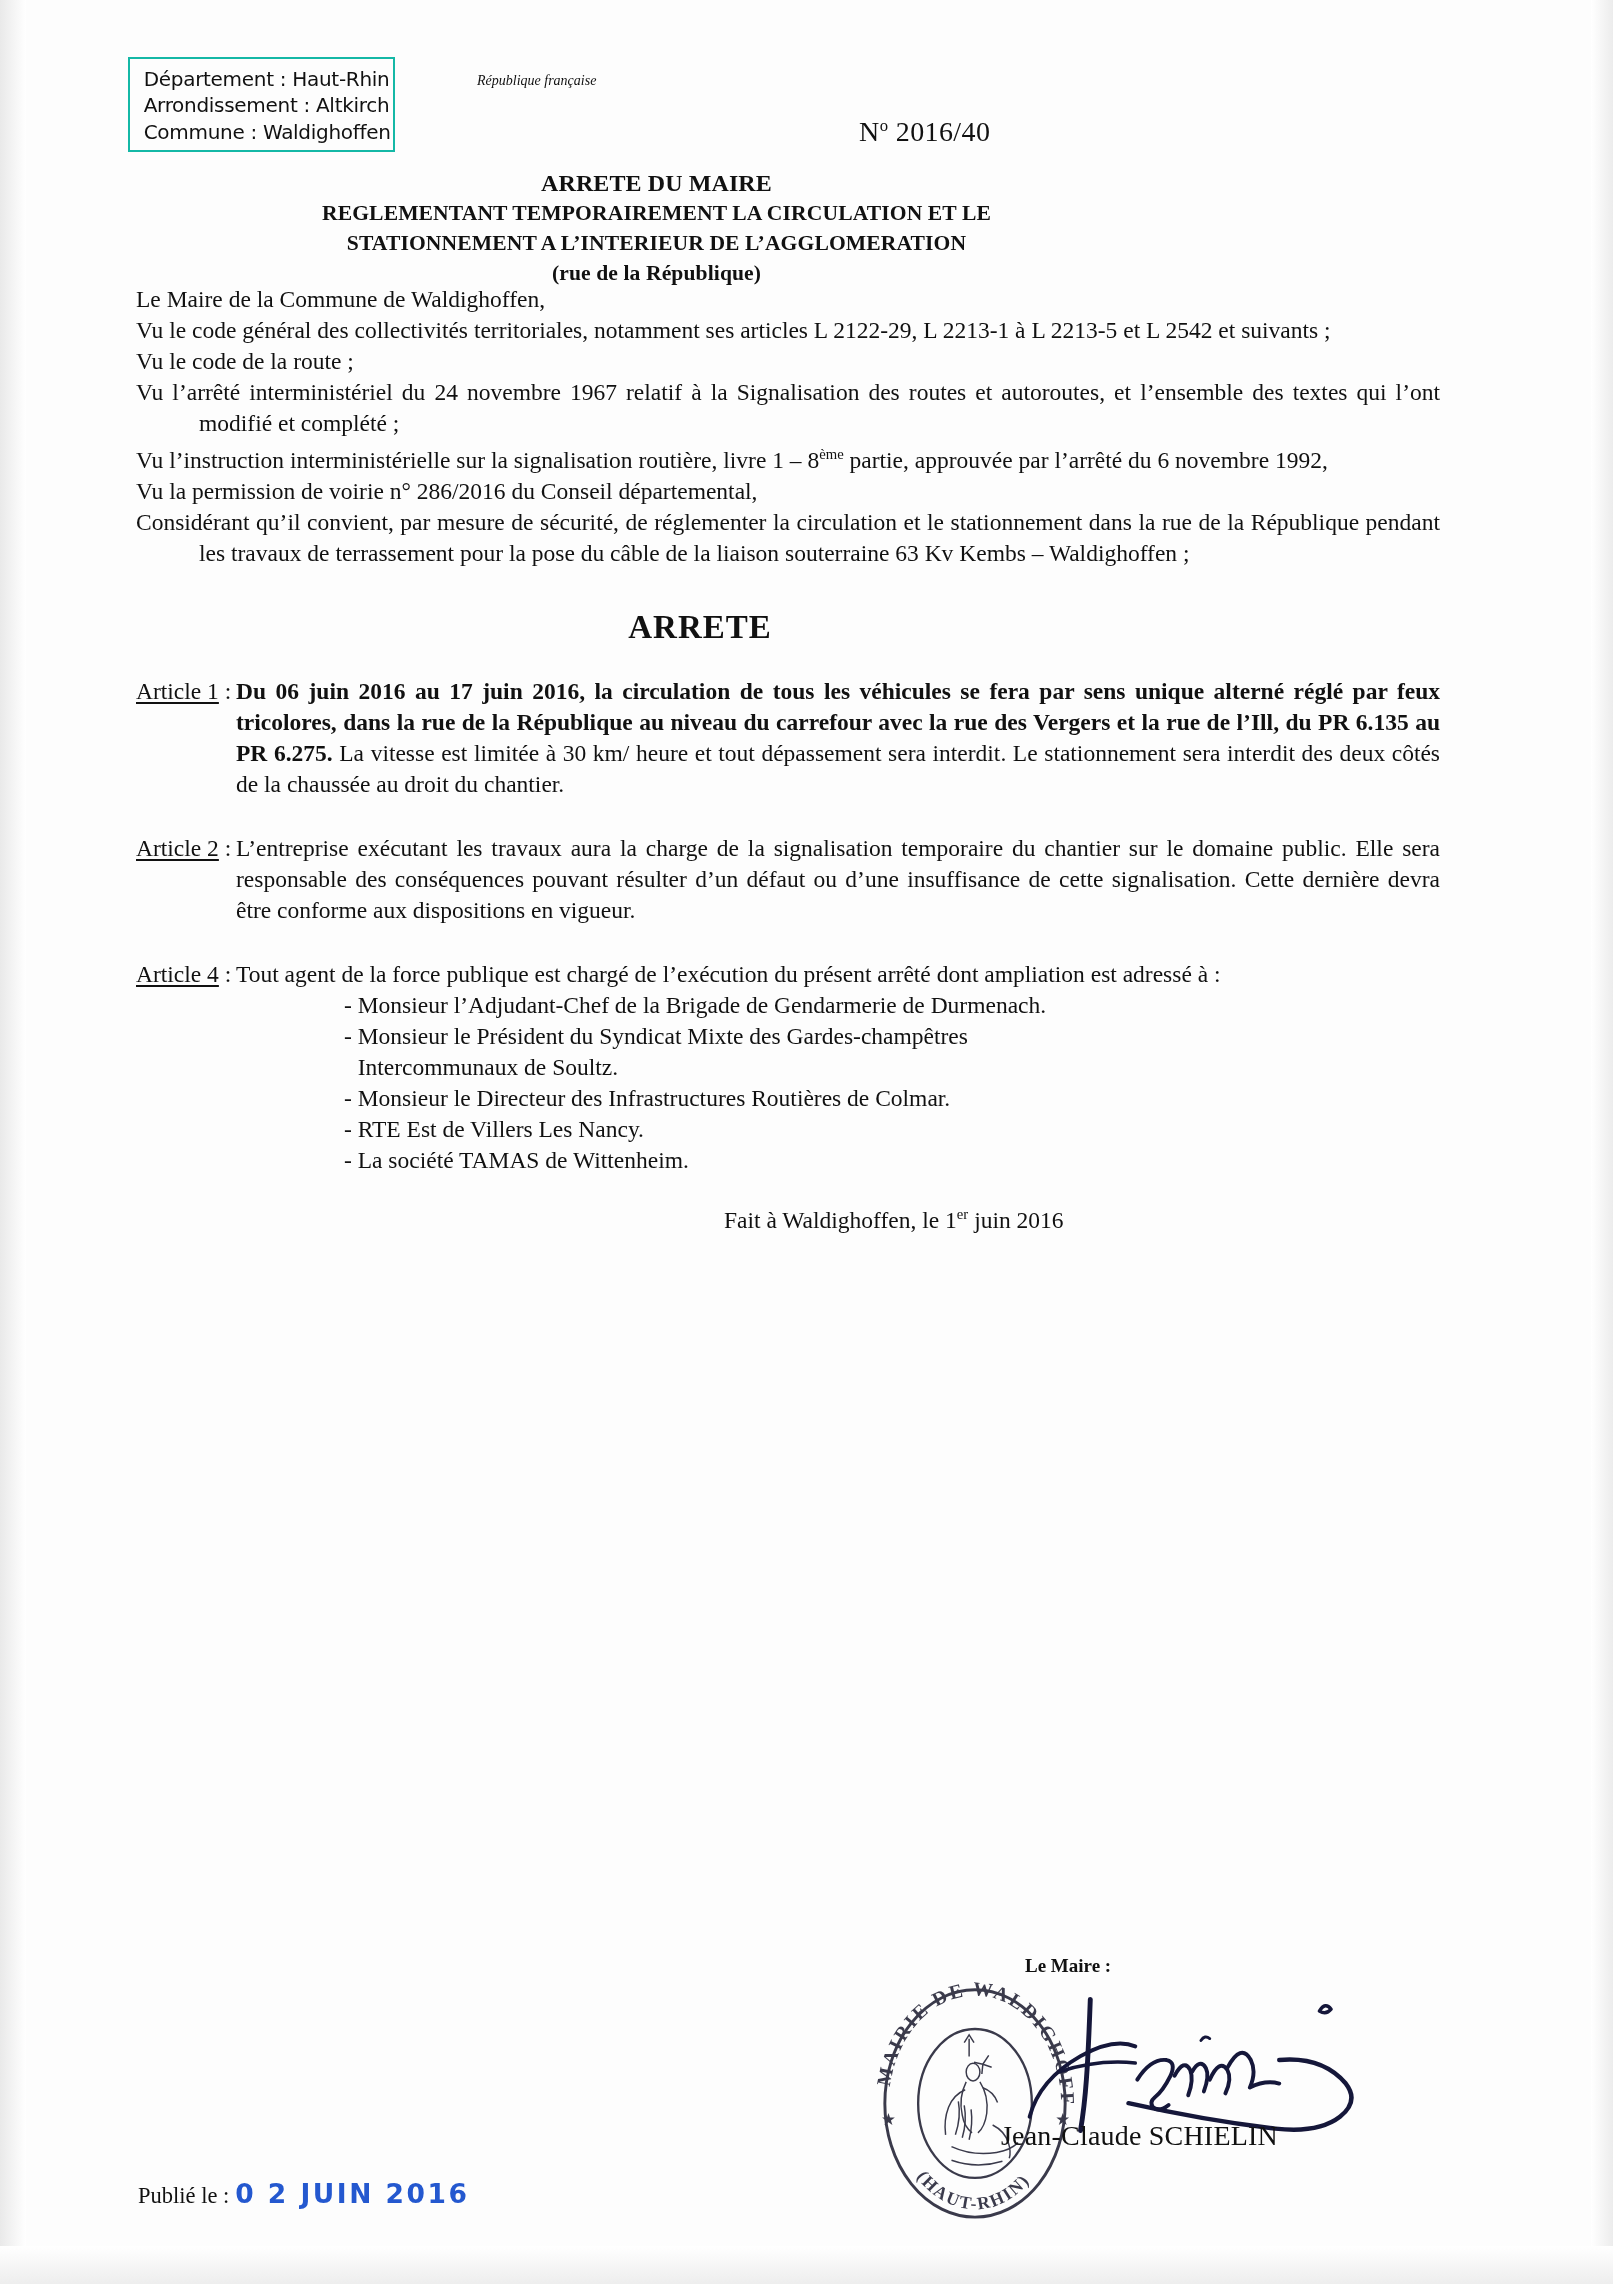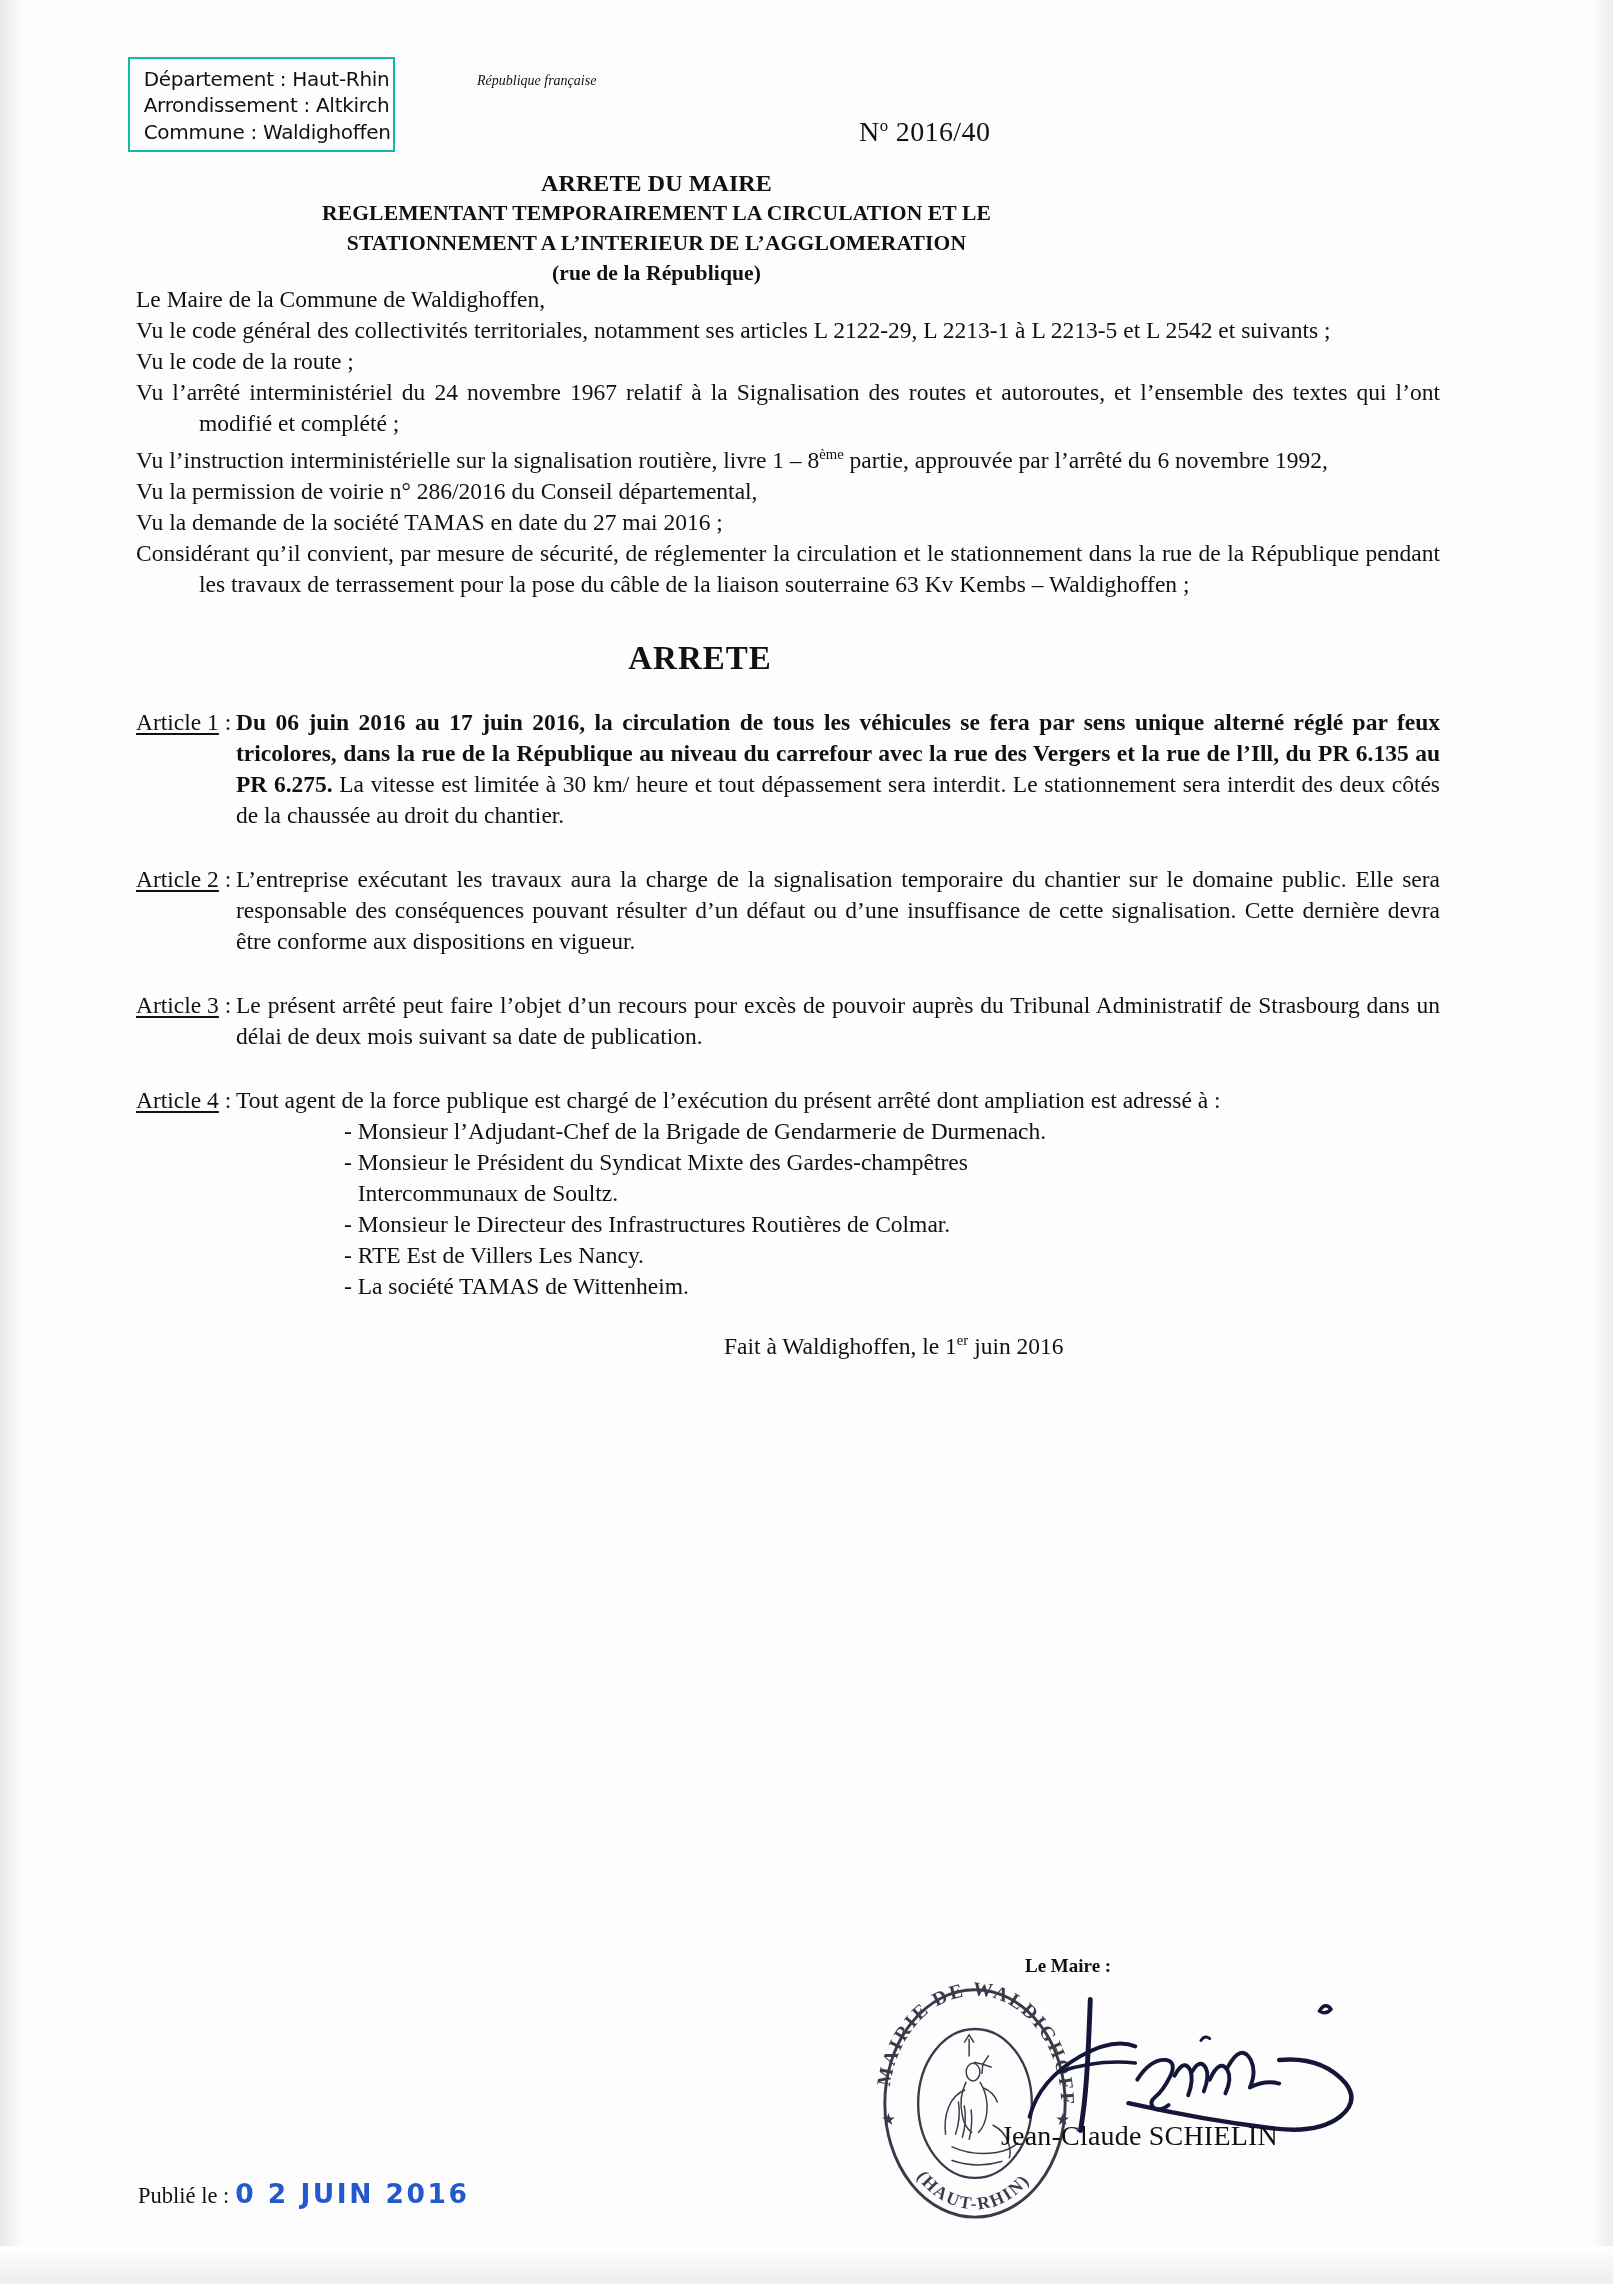--- a/index.html
+++ b/index.html
@@ -237,36 +237,32 @@
   </div>
 
   <div class="body">
 
     <p class="clause nojust">Le Maire de la Commune de Waldighoffen,</p>
     <p class="clause">Vu le code général des collectivités territoriales, notamment ses articles L 2122-29, L 2213-1 à L 2213-5 et L 2542 et suivants ;</p>
     <p class="clause nojust">Vu le code de la route ;</p>
     <p class="clause">Vu l’arrêté interministériel du 24 novembre 1967 relatif à la Signalisation des routes et autoroutes, et l’ensemble des textes qui l’ont modifié et complété ;</p>
     <p class="clause"><span>Vu l’instruction interministérielle sur la signalisation routière, livre 1 – 8</span><sup class="sup-ord">ème</sup><span> partie, approuvée par l’arrêté du 6 novembre 1992,</span></p>
     <p class="clause nojust">Vu la permission de voirie n° 286/2016 du Conseil départemental,</p>
-    <p class="clause nojust">Vu la demande de la société TAMAS en date du 27 mai 2016 ;</p>
     <p class="clause">Considérant qu’il convient, par mesure de sécurité, de réglementer la circulation et le stationnement dans la rue de la République pendant les travaux de terrassement pour la pose du câble de la liaison souterraine 63 Kv Kembs – Waldighoffen ;</p>
 
     <p class="arrete-word">ARRETE</p>
 
     <div class="article a1">
       <span class="art-label"><span class="lbl">Article 1</span><span> : </span></span><b>Du 06 juin 2016  au 17 juin 2016, la circulation de tous les véhicules se fera par sens unique alterné réglé par feux tricolores, dans la rue de la République au niveau du carrefour avec la rue des Vergers et la rue de l’Ill, du PR 6.135 au PR 6.275.</b><span> La vitesse est limitée à 30 km/ heure et tout dépassement sera interdit. Le stationnement sera interdit des deux côtés de la chaussée au droit du chantier.</span>
     </div>
 
     <div class="article">
       <span class="art-label"><span class="lbl">Article 2</span><span> : </span></span><span>L’entreprise exécutant les travaux aura la charge de la signalisation temporaire du chantier sur le domaine public. Elle sera responsable des conséquences pouvant résulter d’un défaut ou d’une insuffisance de cette signalisation. Cette dernière devra être conforme aux dispositions en vigueur.</span>
     </div>
 
-    <div class="article">
-      <span class="art-label"><span class="lbl">Article 3</span><span> : </span></span><span>Le présent arrêté peut faire l’objet d’un recours pour excès de pouvoir auprès du Tribunal Administratif de Strasbourg dans un délai de deux mois suivant sa date de publication.</span>
-    </div>
 
     <div class="article">
       <span class="art-label"><span class="lbl">Article 4</span><span> : </span></span><span>Tout agent de la force publique est chargé de l’exécution du présent arrêté dont ampliation est adressé à :</span>
       <ul class="addr-list">
         <li>- Monsieur l’Adjudant-Chef de la Brigade de Gendarmerie de Durmenach.</li>
         <li>- Monsieur le Président du Syndicat Mixte des Gardes-champêtres</li>
         <li class="cont">Intercommunaux de Soultz.</li>
         <li>- Monsieur le Directeur des Infrastructures Routières de Colmar.</li>
         <li>- RTE Est de Villers Les Nancy.</li>
         <li>- La société TAMAS de Wittenheim.</li>

